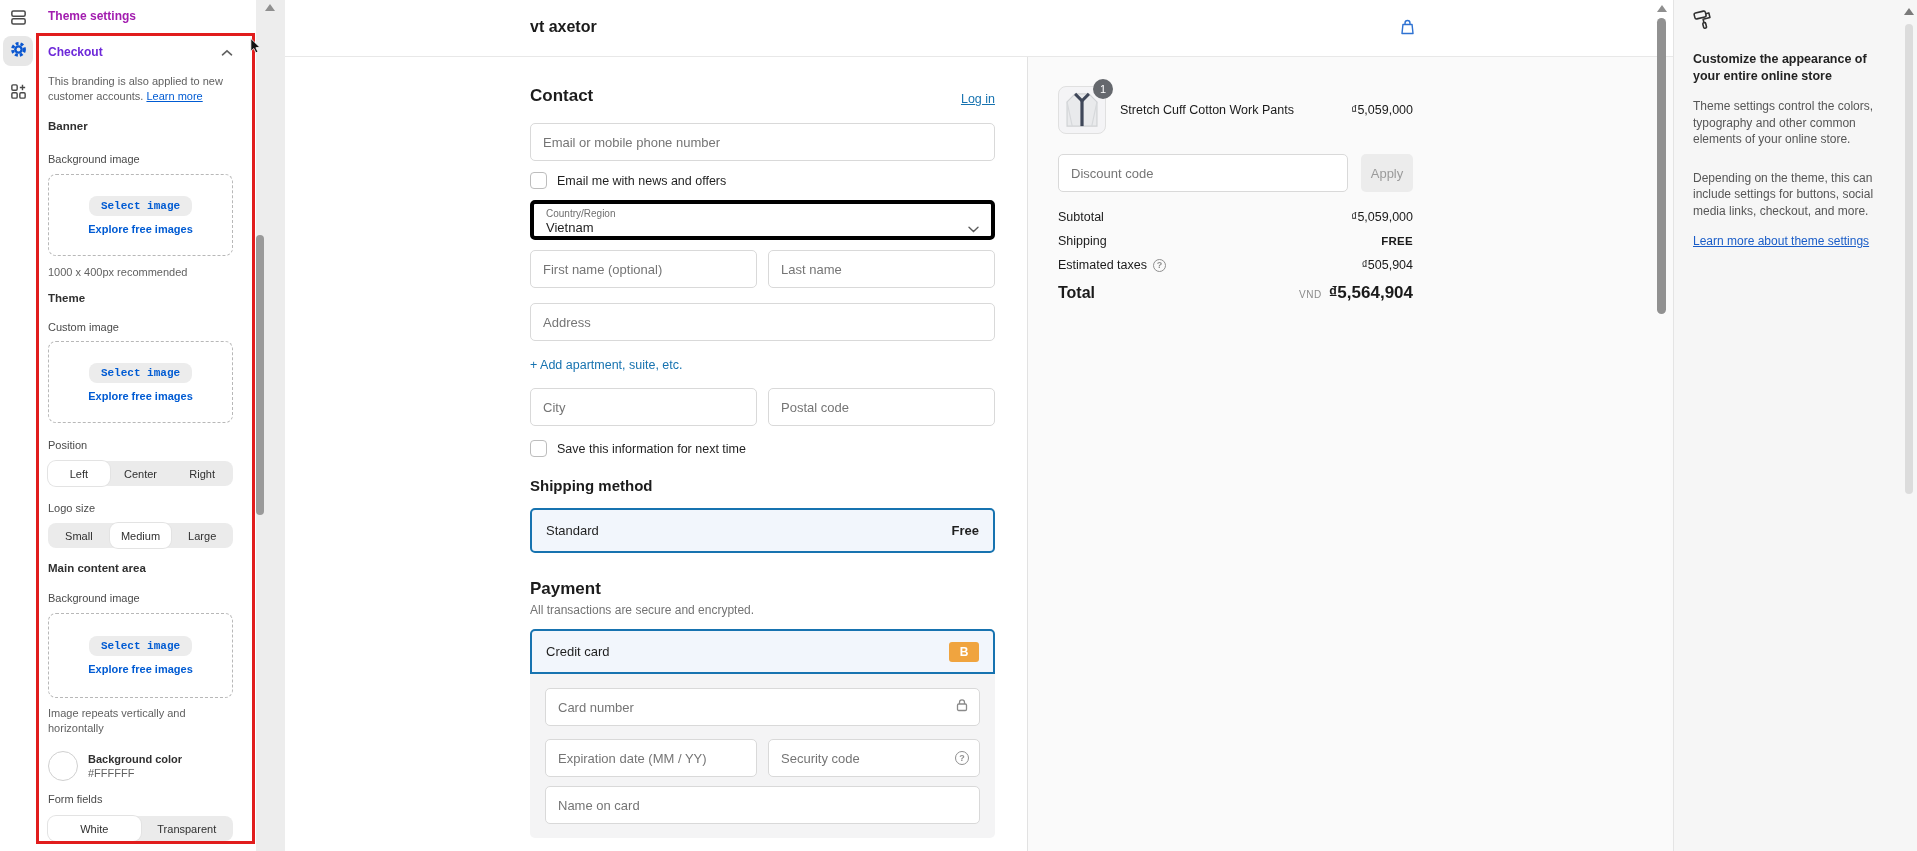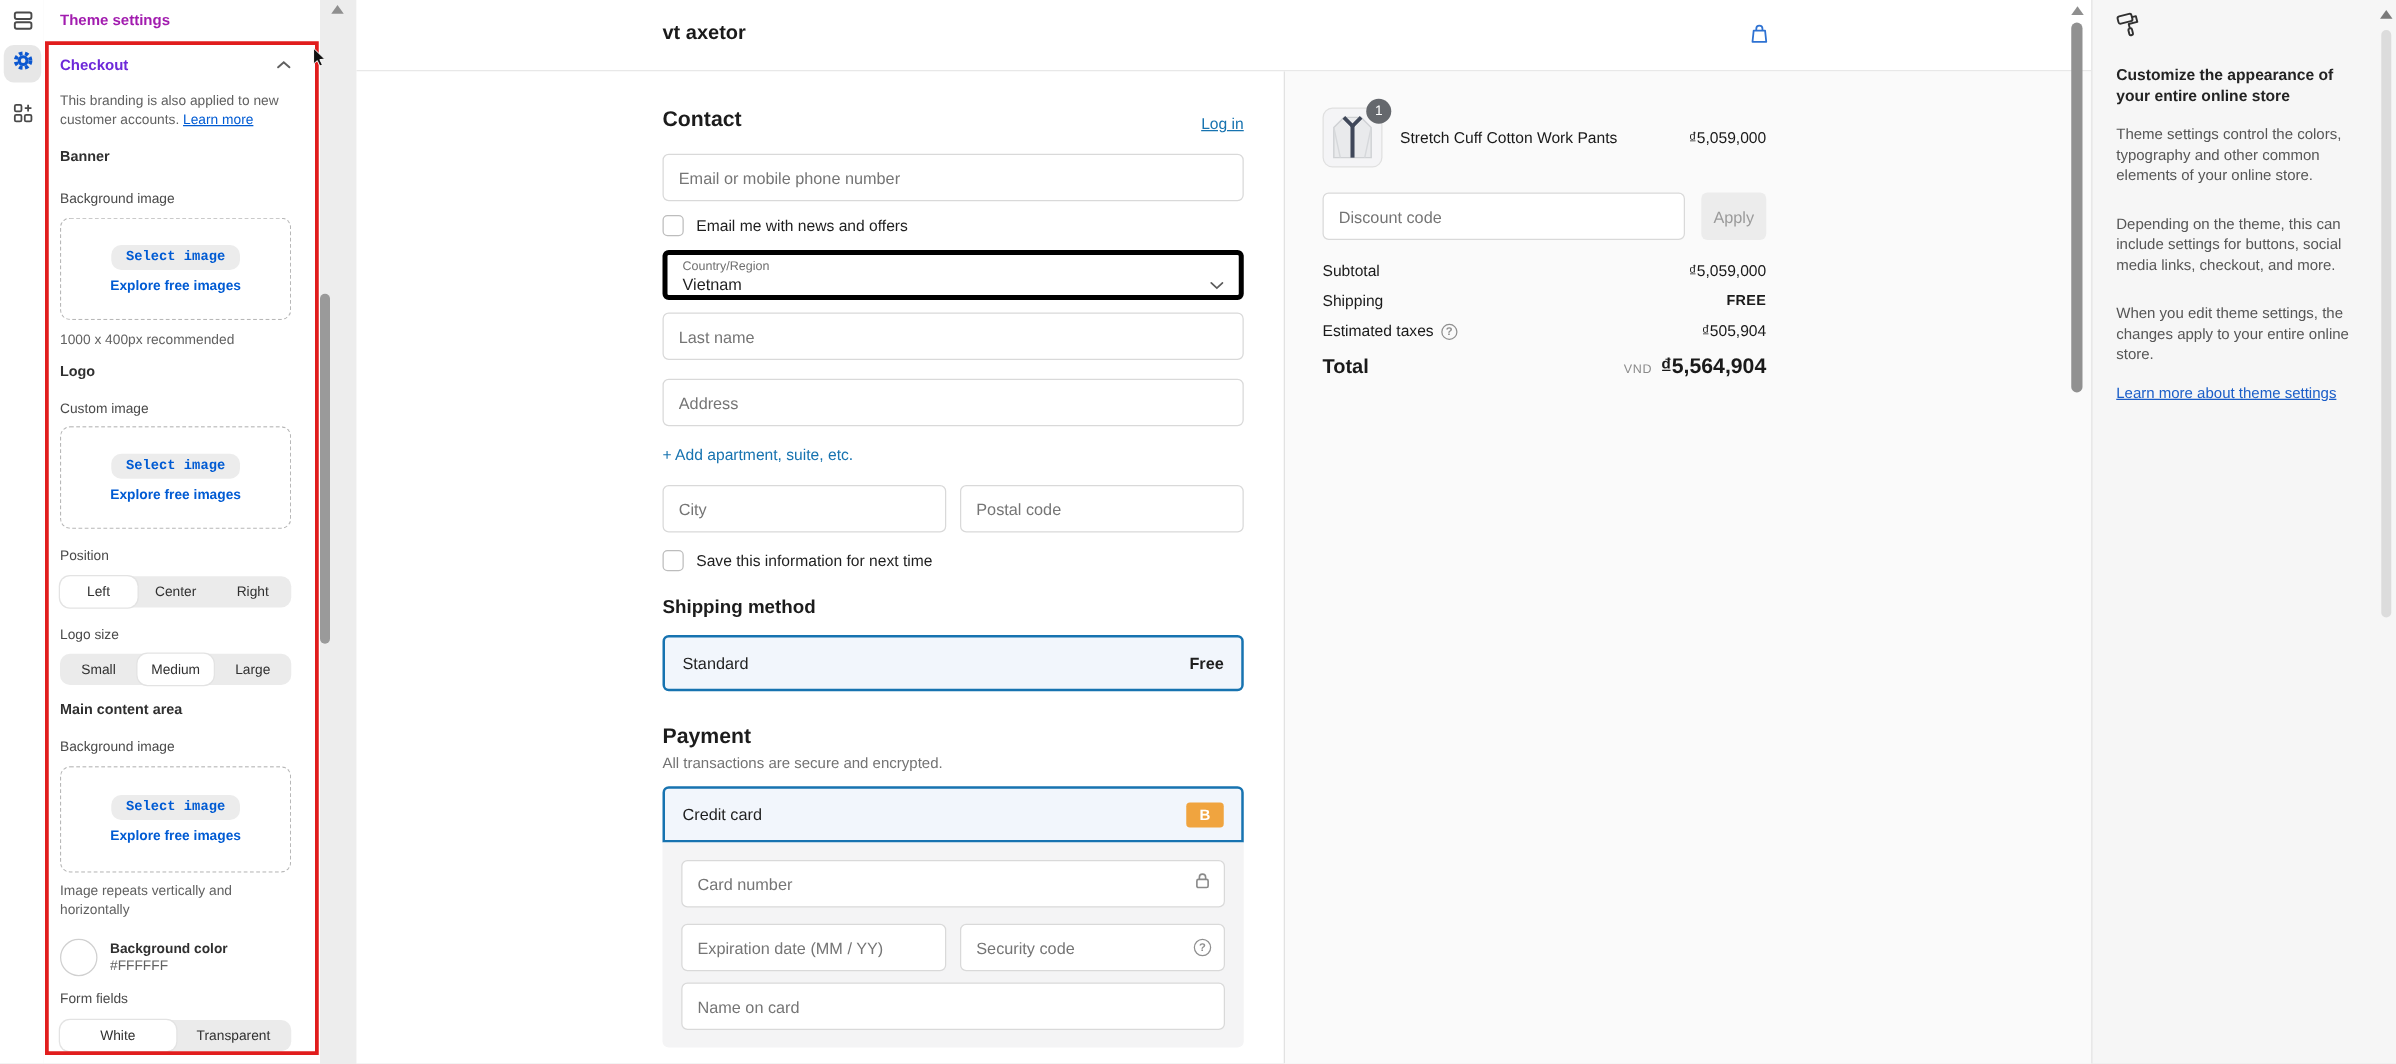--- a/index.html
+++ b/index.html
@@ -161,21 +161,21 @@
       <div class="sb-desc"><span>This branding is also applied to new customer accounts. </span><a>Learn more</a></div>
 
       <div class="lbl-b" style="margin-top:16px">Banner</div>
       <div class="lbl" style="margin-top:20px">Background image</div>
       <div class="imgbox" style="margin-top:8px">
         <button class="sel-btn">Select image</button>
         <a class="explore">Explore free images</a>
       </div>
       <div class="lbl" style="margin-top:10px;color:#616161">1000 x 400px recommended</div>
 
-      <div class="lbl-b" style="margin-top:13px">Logo</div>
+      <div class="lbl-b" style="margin-top:13px">Theme</div>
       <div class="lbl" style="margin-top:16px">Custom image</div>
       <div class="imgbox" style="margin-top:7px">
         <button class="sel-btn">Select image</button>
         <a class="explore">Explore free images</a>
       </div>
 
       <div class="lbl" style="margin-top:16px">Position</div>
       <div class="seg" style="margin-top:9px">
         <div class="seg-item sel">Left</div>
         <div class="seg-item">Center</div>
@@ -253,20 +253,21 @@
       <div class="select-box" style="margin-top:11px">
         <div class="sel-label">Country/Region</div>
         <div class="sel-value">Vietnam</div>
         <span class="chev">
           <svg width="11" height="7" viewBox="0 0 11 7" fill="none" stroke="#5c5c5c" stroke-width="1.4" stroke-linecap="round">
               <path d="M1 1.3 L5.5 5.5 L10 1.3"></path>
             </svg>
         </span>
       </div>
       <div class="two" style="margin-top:10px">
+        <input class="cfield" placeholder="First name (optional)" style="">
         <input class="cfield" placeholder="Last name" style="">
       </div>
       <div style="margin-top:15px">
         <input class="cfield" placeholder="Address" style="">
       </div>
       <div style="margin-top:14px">
         <a class="apt-link">+ Add apartment, suite, etc.</a>
       </div>
       <div class="two" style="margin-top:15px">
         <input class="cfield" placeholder="City" style="">
@@ -373,21 +374,20 @@
       <span style="display:inline-block;transform:rotate(-14deg)">
         <svg width="22" height="24" viewBox="0 0 24 26" fill="none" stroke="#303030" stroke-width="1.7" stroke-linejoin="round">
           <rect x="3.5" y="3.5" width="12.5" height="6.5" rx="1.8"></rect>
           <path d="M16 6.8 H19.5 V12 H11.8 V16"></path>
           <rect x="10.2" y="16" width="3.2" height="6" rx="1.2"></rect>
         </svg>
       </span>
       <h3>Customize the appearance of your entire online store</h3>
       <p>Theme settings control the colors, typography and other common elements of your online store.</p>
       <p>Depending on the theme, this can include settings for buttons, social media links, checkout, and more.</p>
-      <p>When you edit theme settings, the changes apply to your entire online store.</p>
       <a class="info-link">Learn more about theme settings</a>
     </div>
     <div id="info-scroll">
       <div class="tri-up"></div>
       <div id="info-thumb"></div>
     </div>
   </div>
 
 </div>
 

